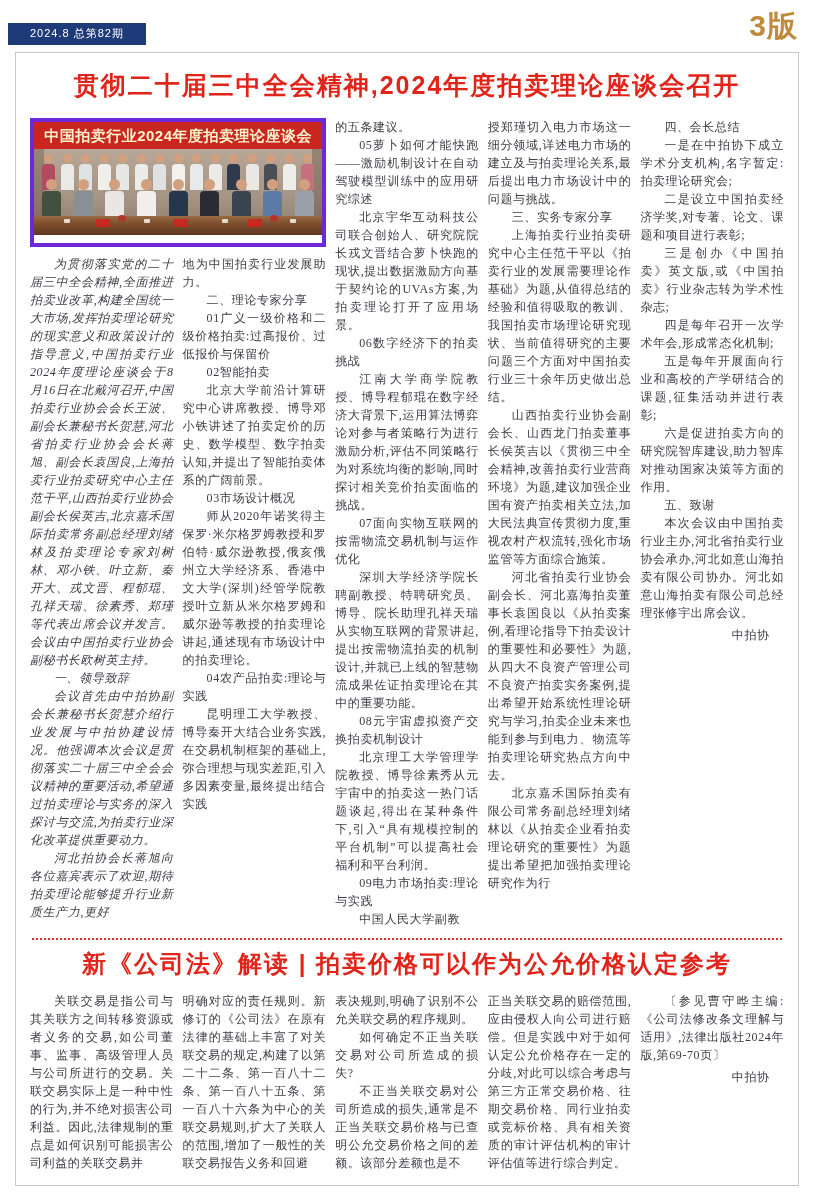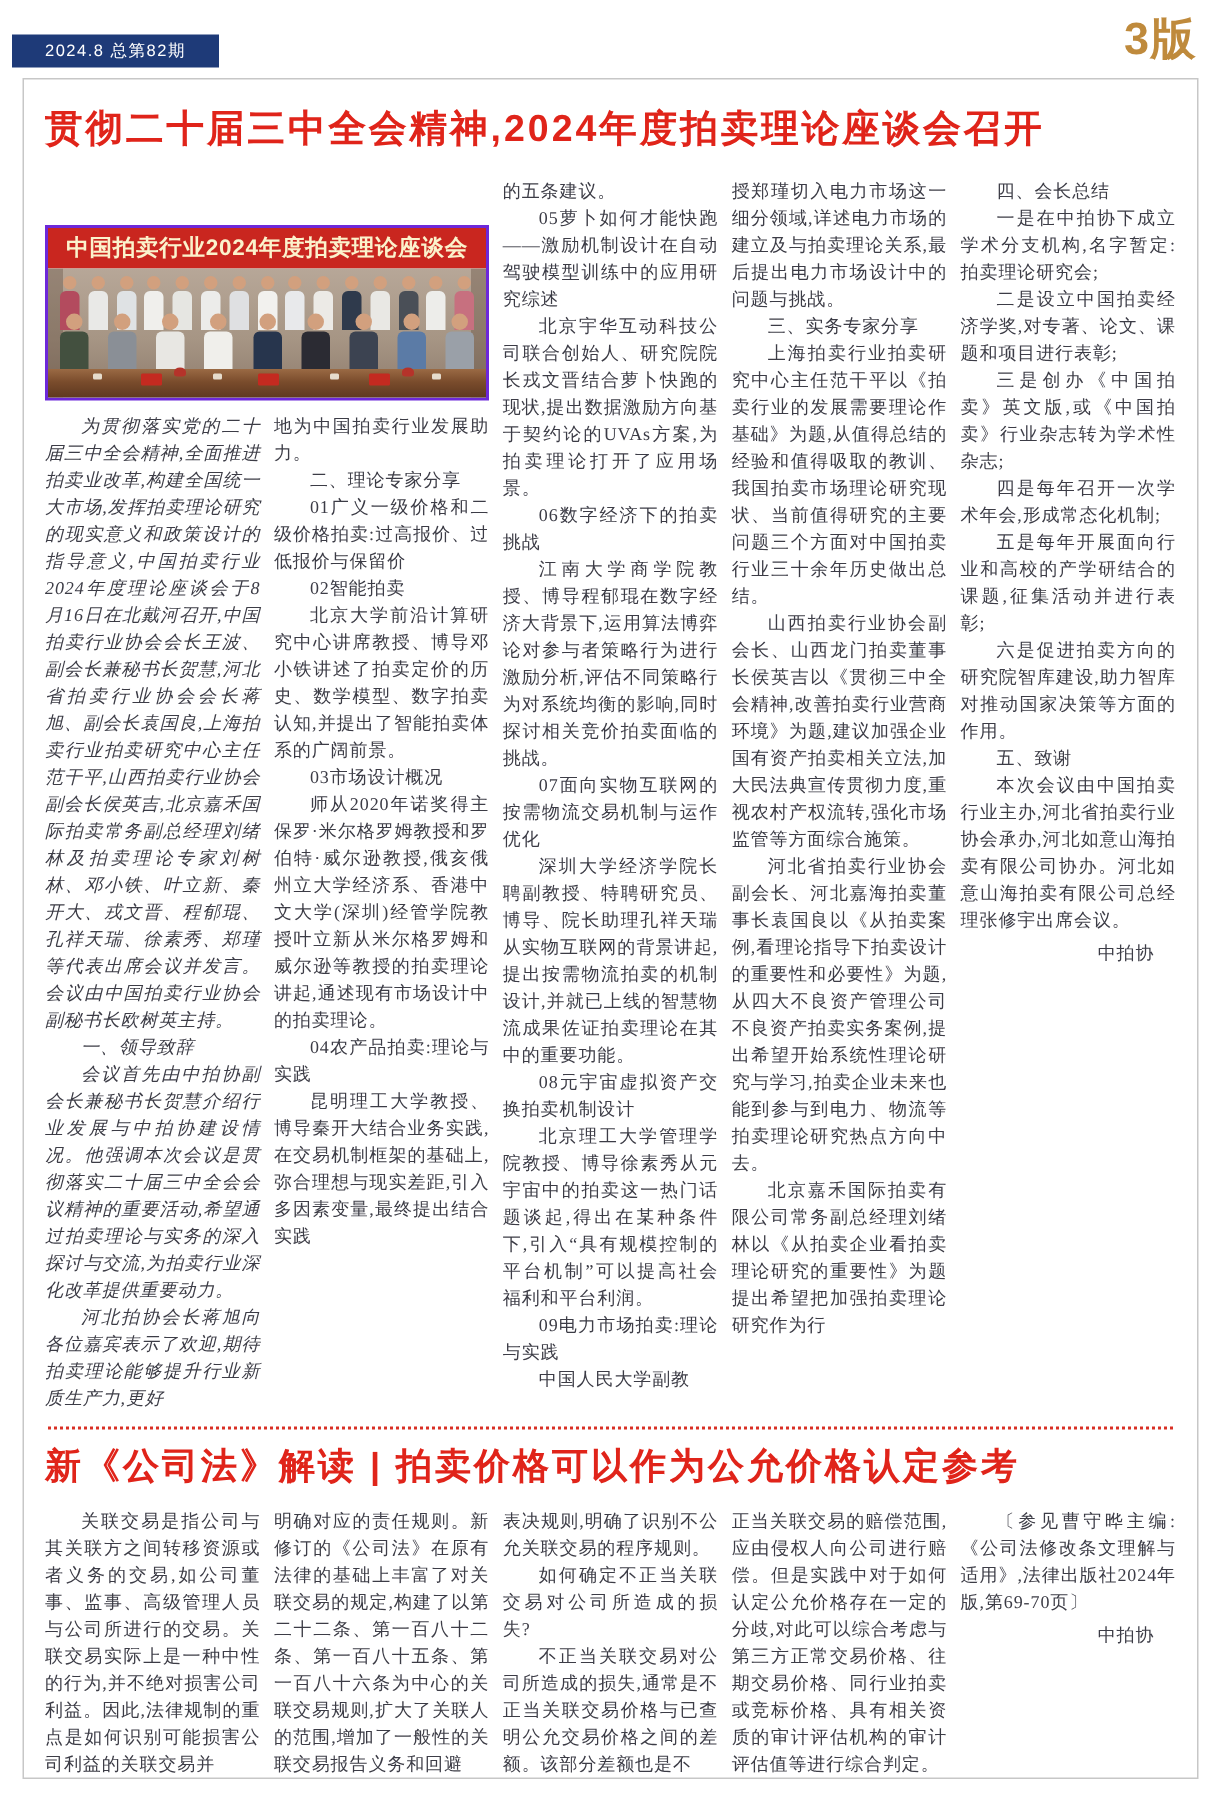--- a/index.html
+++ b/index.html
@@ -25,21 +25,21 @@
     font-family:"Liberation Sans",sans-serif;font-weight:900;font-size:30px;
     letter-spacing:1px;
   }
   
   .content-box{
     margin:0 15px;border:1px solid #c7c7c7;box-sizing:border-box;
     height:1134px;padding:10px 14px 8px;overflow:hidden;background:#fff;
   }
   
   .headline{
-    color:#e0241a;text-align:left;
+    color:#e0241a;text-align:center;
     font-family:"Liberation Sans",sans-serif;font-weight:900;
     margin:0;white-space:nowrap;
   }
   .headline-1{font-size:25px;letter-spacing:2px;margin:6px 0 16px;}
   .headline-2{font-size:24px;letter-spacing:2px;margin:4px 0 12px;}
   
   .article-grid{display:grid;grid-template-columns:repeat(5,1fr);column-gap:9px;}
   .col{min-width:0;}
   .a1-photo{grid-column:1/3;grid-row:1;margin-bottom:8px;}
   .a1-c1{grid-column:1;grid-row:2;font-style:italic;}
@@ -48,21 +48,21 @@
   .a1-c4{grid-column:4;grid-row:1/3;}
   .a1-c5{grid-column:5;grid-row:1/3;}
   
   p.para{
     margin:0;font-size:12px;line-height:18px;letter-spacing:.6px;
     text-align:justify;text-justify:inter-character;color:#3c3c46;
   }
   p.para.ind{text-indent:2em;}
   p.para.right{text-align:right;padding-right:1.2em;margin-top:4px;}
   
-  .photo{border:2px solid #6d28d9;margin-top:32px;}
+  .photo{border:4px solid #6d28d9;}
   .photo-banner{
     background:#c9261f;color:#fbf2cc;text-align:center;height:27px;line-height:27px;
     font-family:"Liberation Sans",sans-serif;font-weight:bold;font-size:15px;
     letter-spacing:.5px;white-space:nowrap;overflow:hidden;
   }
   .photo-scene{
     position:relative;height:86px;overflow:hidden;
     background:linear-gradient(180deg,#b7a798 0%,#a69584 55%,#8d7b6c 100%);
   }
   .photo-scene .panel{position:absolute;top:0;bottom:0;width:10px;background:rgba(90,70,55,.35);}

